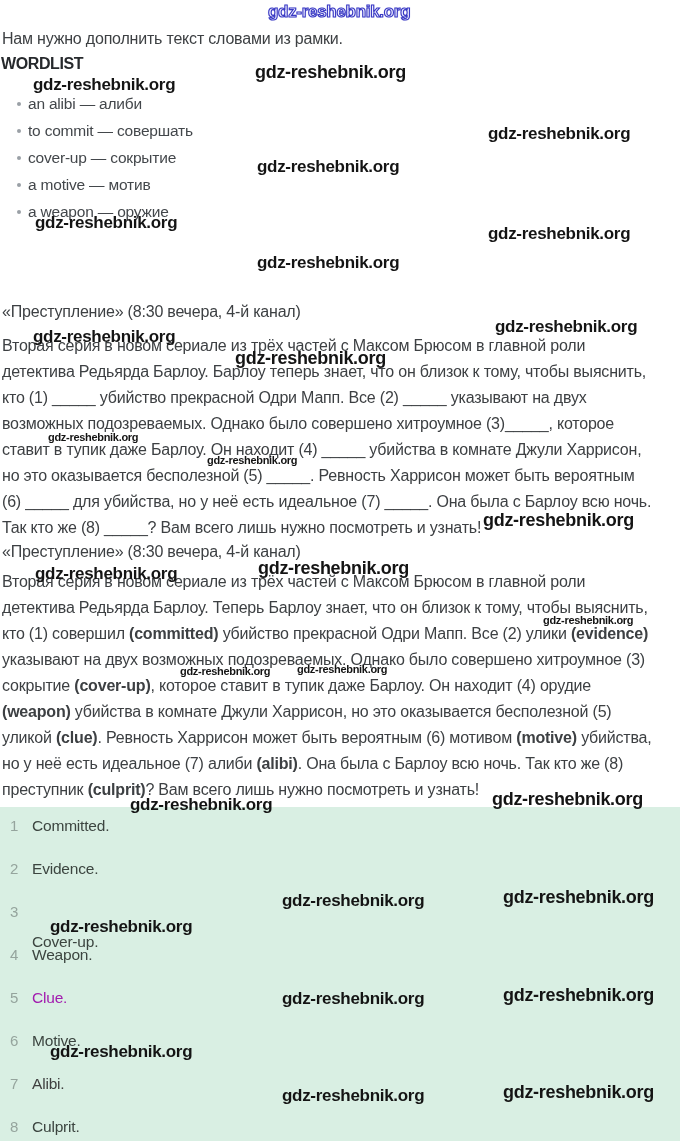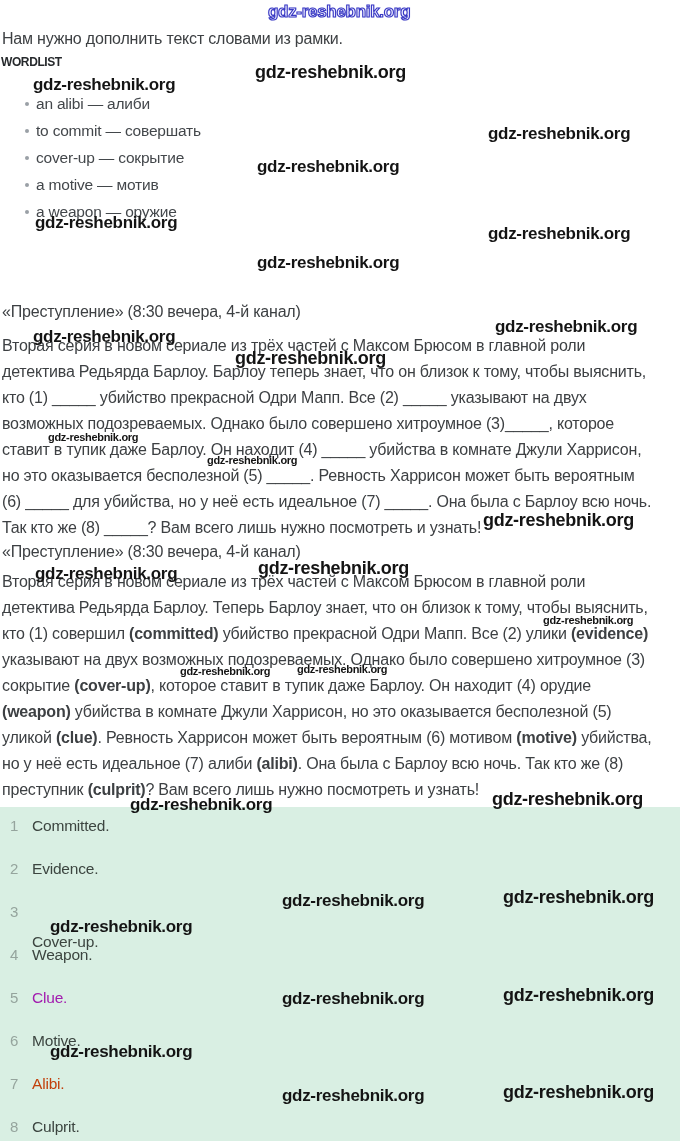--- a/index.html
+++ b/index.html
@@ -11,24 +11,24 @@
     background: #ffffff;
     font-family: "Liberation Sans", "DejaVu Sans", sans-serif;
     color: #3d4043;
   }
   .intro {
     position: absolute; left: 2px; top: 30px;
     font-size: 16px; letter-spacing: -0.2px; color: #3d4043;
   }
   .wl-title {
     position: absolute; left: 1px; top: 55px;
-    font-size: 12px; font-weight: 700; letter-spacing: -0.4px; color: #26292c;
+    font-size: 16px; font-weight: 700; letter-spacing: -0.4px; color: #26292c;
   }
   .wordlist {
-    position: absolute; left: 12px; top: 90px; margin: 0; padding: 0;
+    position: absolute; left: 4px; top: 90px; margin: 0; padding: 0;
     list-style: none; width: 400px;
   }
   .wordlist li {
     height: 27px; line-height: 27px;
     font-size: 15.5px; letter-spacing: -0.2px; color: #43474b;
     padding-left: 24px; position: relative;
   }
   .wordlist li .bullet {
     position: absolute; left: 13px; top: 12px;
     width: 4px; height: 4px; border-radius: 50%; background: #9aa0a6;
@@ -114,21 +114,21 @@
       <div class="answer-row">
         <span class="answer-num" style="color: rgb(149, 164, 157);">5</span>
         <span class="answer-txt" style="color: #a21caf;">Clue.</span>
       </div>
       <div class="answer-row">
         <span class="answer-num" style="color: rgb(149, 164, 157);">6</span>
         <span class="answer-txt" style="color: rgb(60, 69, 64);">Motive.</span>
       </div>
       <div class="answer-row">
         <span class="answer-num" style="color: rgb(149, 164, 157);">7</span>
-        <span class="answer-txt" style="color: #c2410c;">Alibi.</span>
+        <span class="answer-txt" style="color: #404040;">Alibi.</span>
       </div>
       <div class="answer-row">
         <span class="answer-num" style="color: rgb(149, 164, 157);">8</span>
         <span class="answer-txt" style="color: rgb(60, 69, 64);">Culprit.</span>
       </div>
     </div>
   <div class="wm-layer" id="wm-layer">
       <div class="wm blue" style="left: 268px; top: 2px; font-size: 17px;">gdz-reshebnik.org</div>
       <div class="wm" style="left: 255px; top: 62px; font-size: 18px; color: rgb(20, 20, 20);">gdz-reshebnik.org</div>
       <div class="wm" style="left: 33px; top: 75px; font-size: 17px; color: rgb(20, 20, 20);">gdz-reshebnik.org</div>

